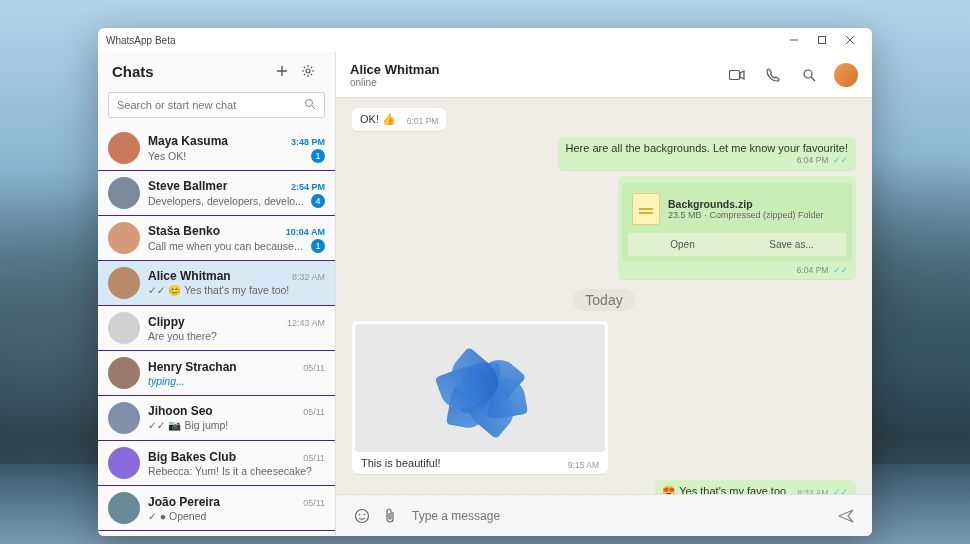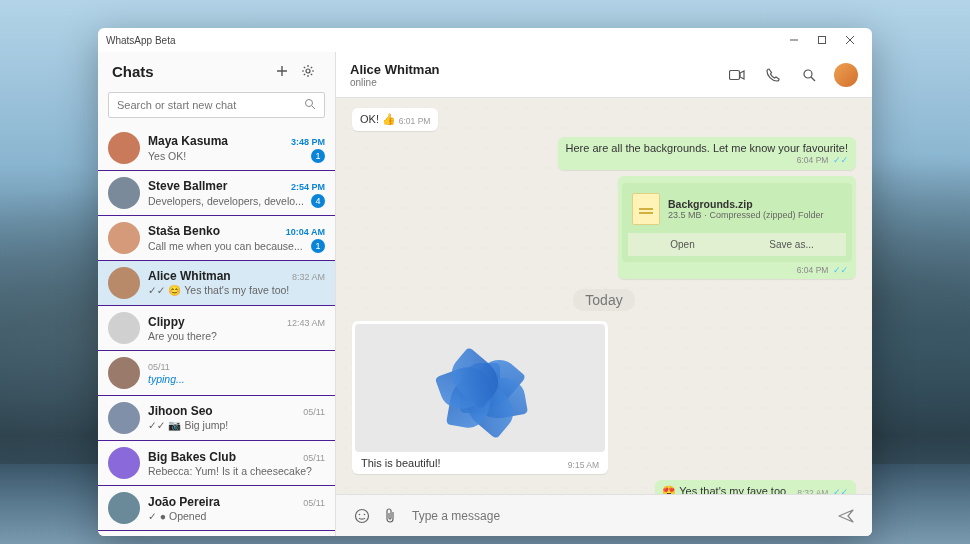--- a/index.html
+++ b/index.html
@@ -184,20 +184,21 @@
       <div class="chat-row2">
         <span class="chat-preview">Are you there?</span>
 
       </div>
     </div>
           </div>
           <div class="chat-item">
     <div class="avatar" style="background:#9a7a6a"></div>
     <div class="chat-meta">
       <div class="chat-row1">
+        <span class="chat-name">Henry Strachan</span>
         <span class="chat-time">05/11</span>
       </div>
       <div class="chat-row2">
         <span class="chat-preview typing">typing...</span>
 
       </div>
     </div>
           </div>
           <div class="chat-item">
     <div class="avatar" style="background:#8090a8"></div>
@@ -265,21 +266,21 @@
               <circle cx="6" cy="6" r="4" fill="none" stroke="currentColor" stroke-width="1.2"></circle>
               <line x1="9" y1="9" x2="13" y2="13" stroke="currentColor" stroke-width="1.2"></line>
             </svg>
           </div>
         <div class="hdr-avatar"></div>
       </div>
       <div class="messages">
         <div class="msg-row">
           <div class="bubble in">
             <span>OK! 👍</span>
-            <span class="msg-time" style="">6:01 PM</span>
+            <span class="msg-time" style="margin-left:8px">6:01 PM</span>
           </div>
         </div>
         <div class="msg-row out">
           <div style="max-width:340px">
             <div class="bubble out">
               <span>Here are all the backgrounds. Let me know your favourite!</span>
               <div class="out-meta"><span>6:04 PM</span><span class="msg-ticks"> ✓✓</span></div>
             </div>
           </div>
         </div>

